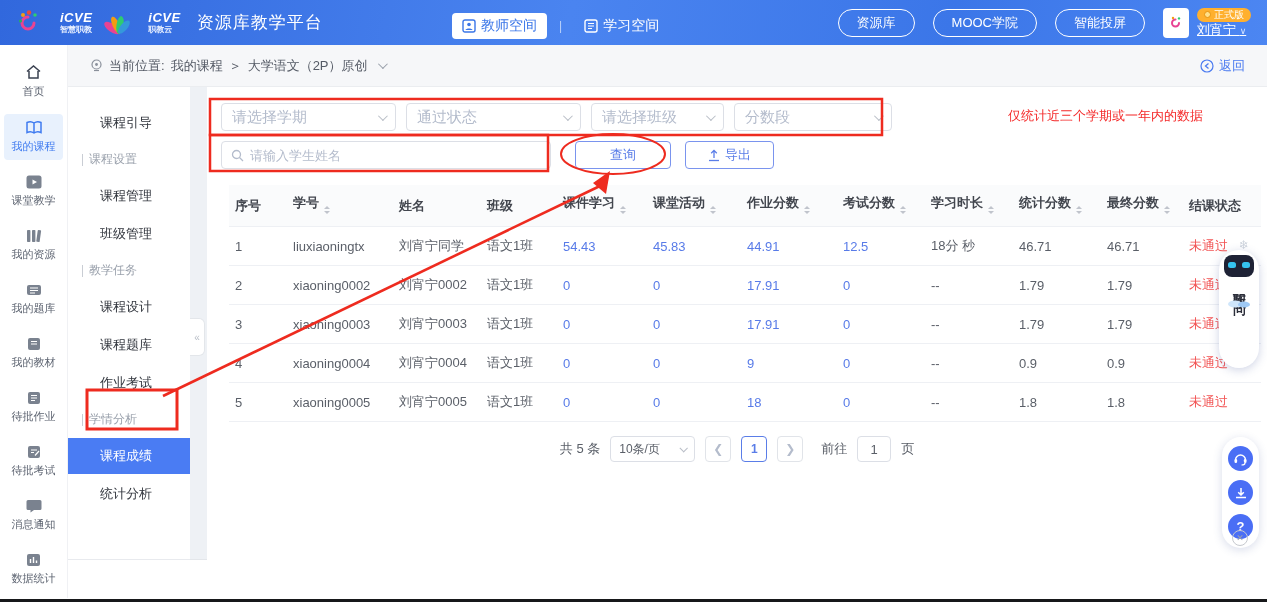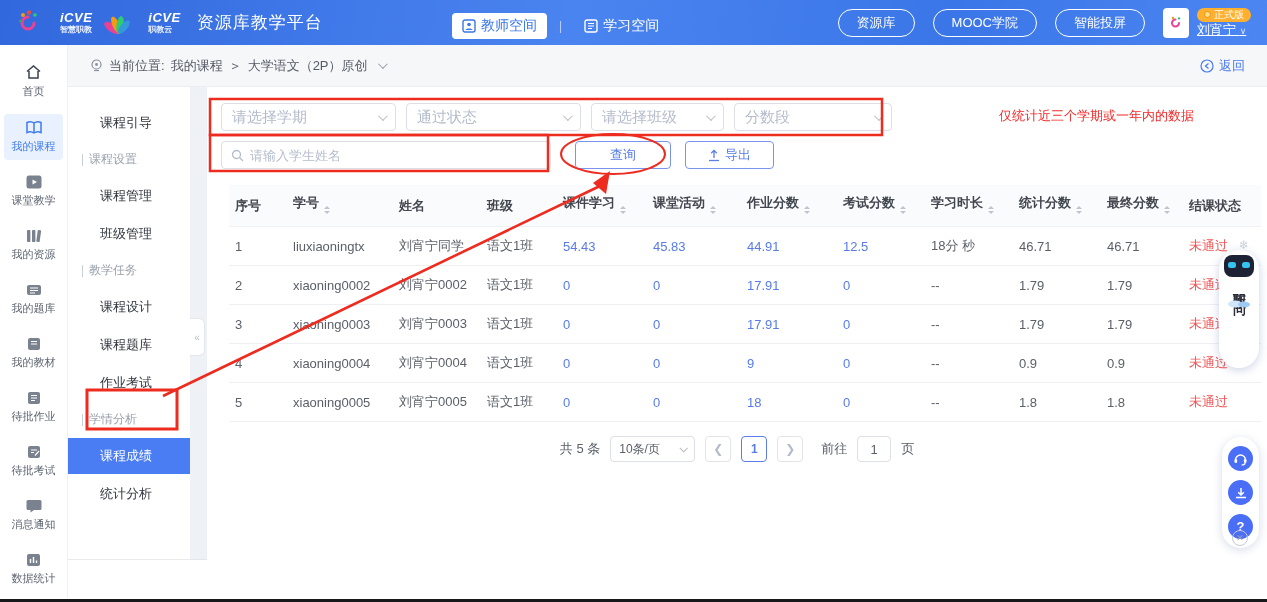--- a/index.html
+++ b/index.html
@@ -56,21 +56,21 @@
   .menu-item.active { background:#4a7cf3; color:#fff; }
   .side-gap { position:absolute; left:190px; top:87px; width:17px; bottom:42px; background:#eef1f5; border-bottom:1px solid #e3e6ea; z-index:1; }
   .collapse-handle { position:absolute; left:190px; top:318px; width:15px; height:38px; background:#fff; border:1px solid #e3e6ea; border-left:none; border-radius:0 6px 6px 0; color:#b9bec7; font-size:10px; display:flex; align-items:center; justify-content:center; cursor:pointer; z-index:4; }
 
   
   .content { position:absolute; left:207px; top:87px; right:0; bottom:0; background:#fff; padding:16px 0 0 14px; }
   .filters-row1 { display:flex; gap:10px; align-items:center; }
   .sel { height:28px; border:1px solid #dcdfe6; border-radius:4px; background:#fff; display:flex; align-items:center; justify-content:space-between; padding:0 10px; color:#b4bccc; font-size:15px; cursor:pointer; }
   .sel .chev { width:7px; height:7px; border-right:1.4px solid #b9bec7; border-bottom:1.4px solid #b9bec7; transform:rotate(45deg) translateY(-2px); }
   .sel.w1{width:175px}.sel.w2{width:133px}.sel.w3{width:175px}.sel.w4{width:158px}
-  .notice { position:absolute; right:73px; top:20px; color:#f42a2a; font-size:13px; }
+  .notice { position:absolute; right:64px; top:20px; color:#f42a2a; font-size:13px; }
   .filters-row2 { display:flex; gap:14px; align-items:center; margin-top:10px; }
   .searchbox { width:330px; height:28px; border:1px solid #dcdfe6; border-radius:4px; display:flex; align-items:center; padding:0 9px; gap:6px; background:#fff; }
   .searchbox input { border:none; outline:none; flex:1; font-size:13px; color:#333; font-family:inherit; }
   .searchbox input::placeholder { color:#b4bccc; }
   .btn { height:28px; border:1px solid #7a94ee; border-radius:4px; background:#fff; color:#5a7de8; font-size:13px; padding:0 22px; cursor:pointer; display:flex; align-items:center; gap:5px; font-family:inherit; }
   .btn.query { margin-left:10px; padding:0 34px; }
 
   
   table { border-collapse:collapse; table-layout:fixed; width:1032px; margin-top:16px; margin-left:8px; }
   thead th { background:#fafbfc; font-weight:bold; color:#42464e; font-size:13px; text-align:left; padding:9px 6px; white-space:nowrap; }

